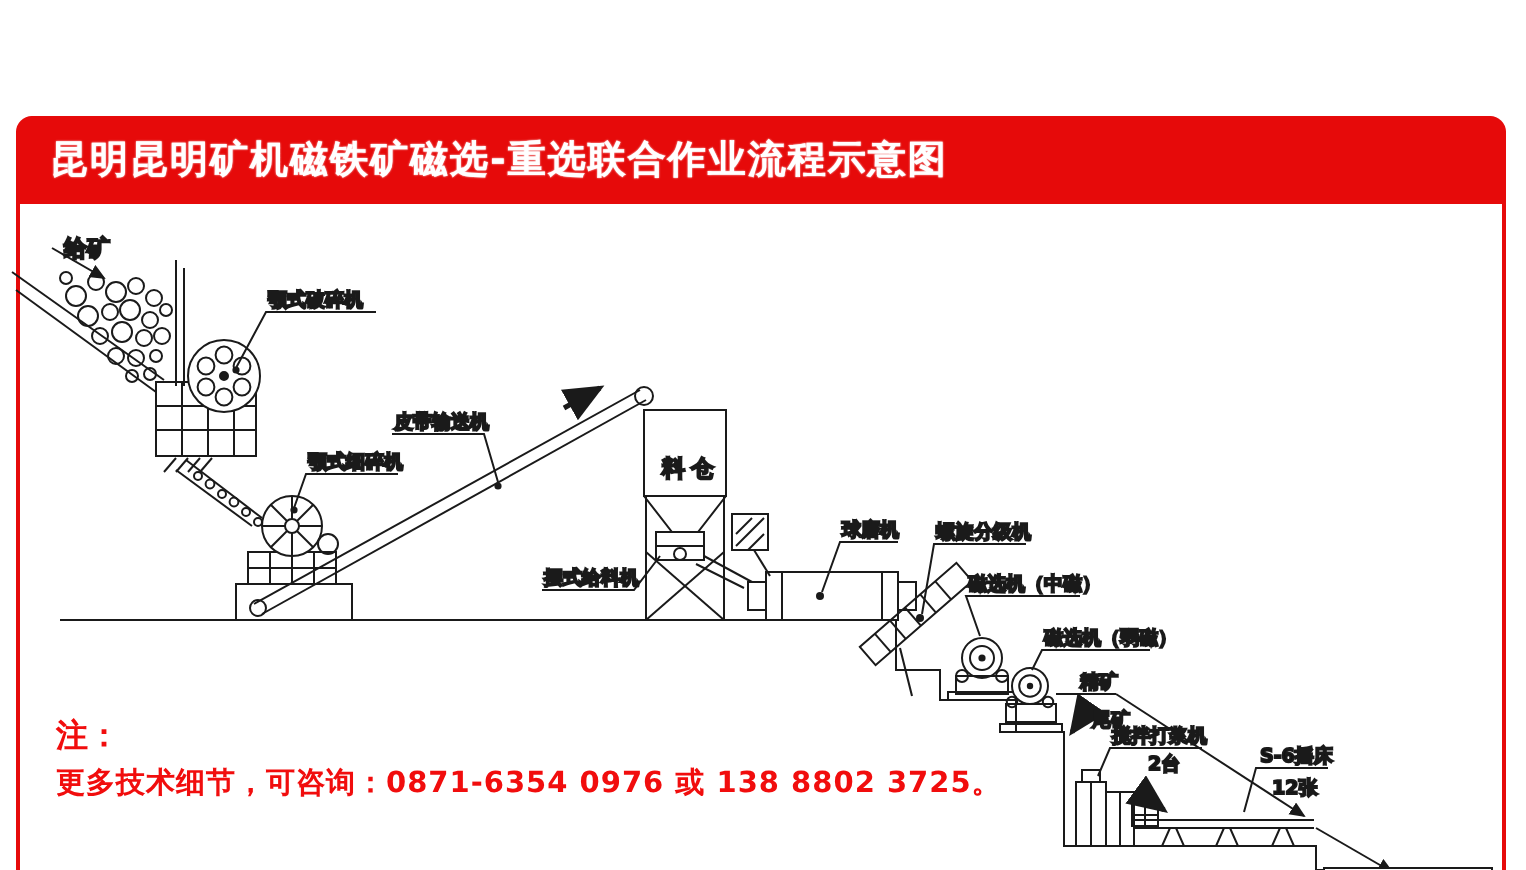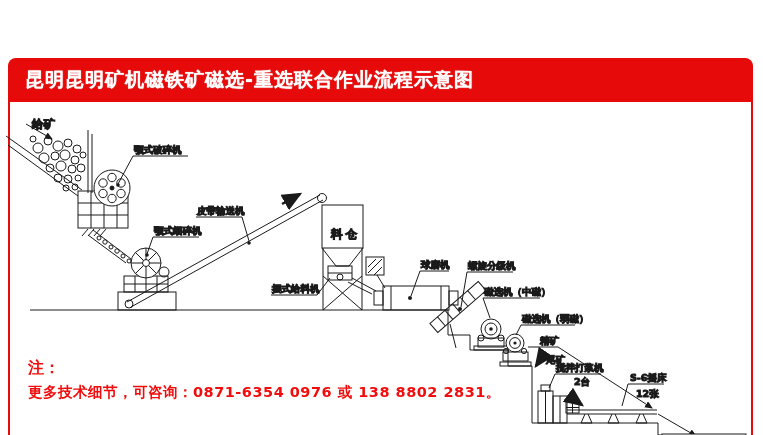--- a/index.html
+++ b/index.html
@@ -264,15 +264,15 @@
       <text class="lbl" x="574" y="337">2台</text>
 
       <text class="lbl" x="630" y="333">S-6摇床</text>
       <polyline points="664,336 628,336 622,358"></polyline>
       <text class="lbl" x="636" y="349">12张</text>
     </g>
   </svg>
 
   <div class="note">
     <span class="n-head">注：</span>
-    <span class="n-line">更多技术细节，可咨询：0871-6354 0976 或 138 8802 2831。</span>
+    <span class="n-line">更多技术细节，可咨询：0871-6354 0976 或 138 8802 3725。</span>
   </div>
 </div>
 
 </body></html>

